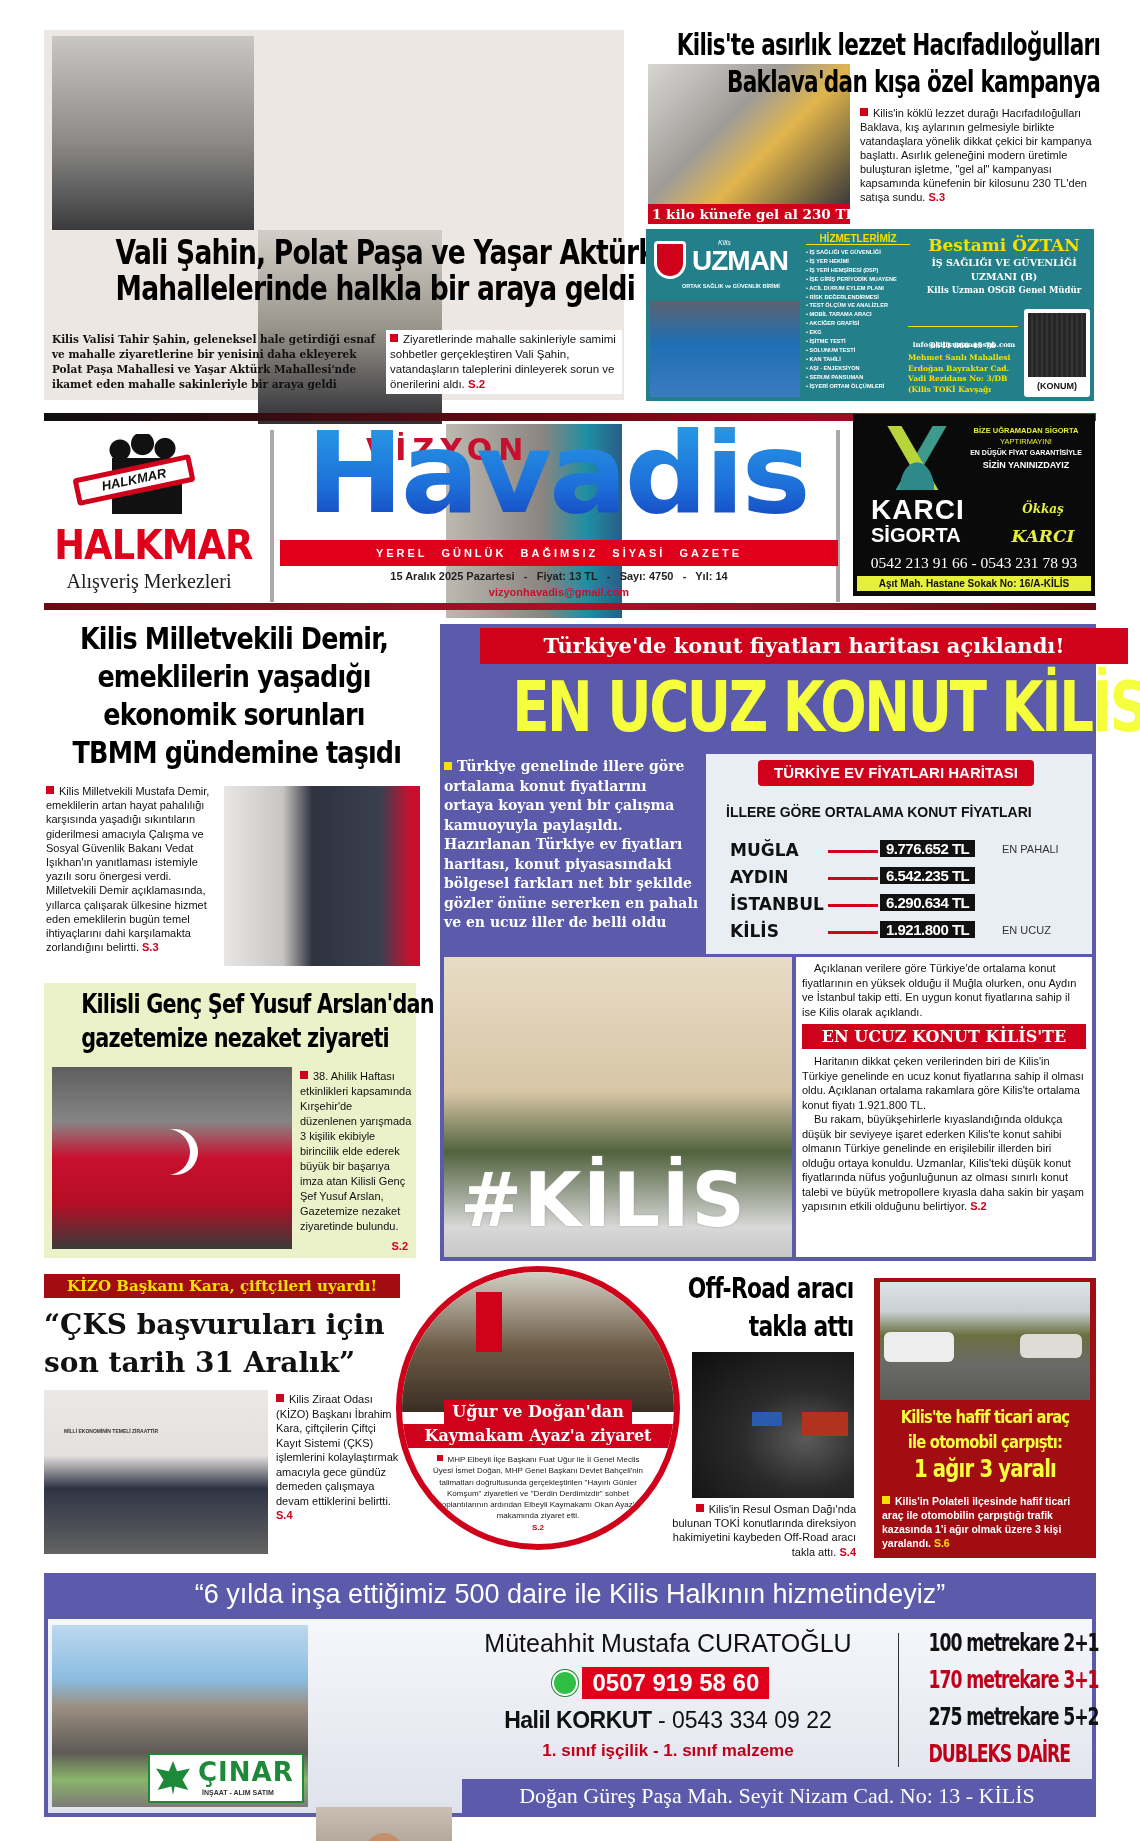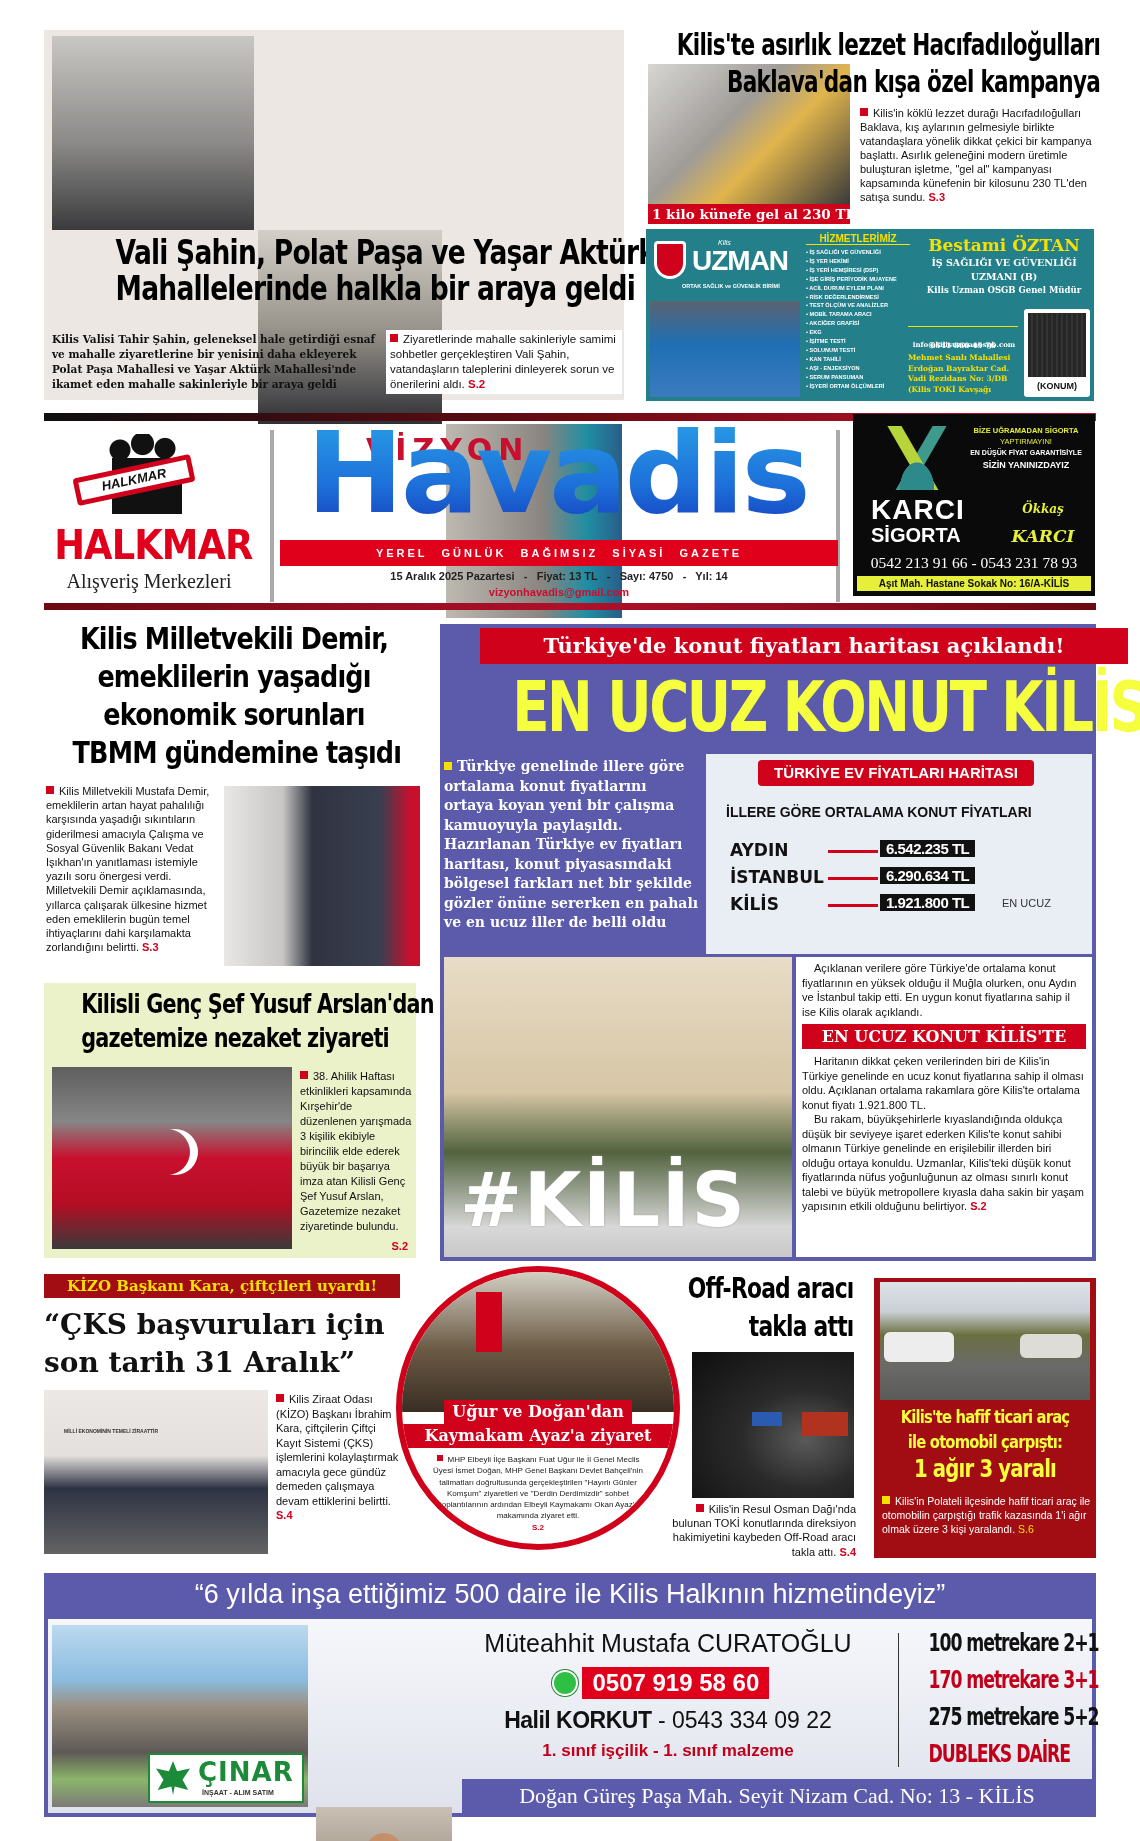--- a/index.html
+++ b/index.html
@@ -162,20 +162,26 @@
   <div class="abs" style="left:0;top:42px;width:656px;text-align:center;font-family:'DejaVu Sans',sans-serif;font-weight:bold;font-size:70px;color:#f5ff3d;letter-spacing:-3px;transform:scaleX(.78);transform-origin:center top;white-space:nowrap;">EN UCUZ KONUT KİLİS'TE</div>
   <div class="abs serifb" style="left:4px;top:133px;width:256px;color:#fff;font-size:14px;line-height:19.5px;">
     <span class="sq y"></span><span>Türkiye genelinde illere göre ortalama konut fiyatlarını ortaya koyan yeni bir çalışma kamuoyuyla paylaşıldı. Hazırlanan Türkiye ev fiyatları haritası, konut piyasasındaki bölgesel farkları net bir şekilde gözler önüne sererken en pahalı ve en ucuz iller de belli oldu</span>
   </div>
 
   <div class="abs" style="left:266px;top:130px;width:386px;height:200px;background:#e9edf4;">
     <div class="abs" style="left:52px;top:6px;width:276px;height:26px;background:#d0021b;color:#fff;font-weight:bold;font-size:15px;text-align:center;line-height:26px;border-radius:4px;white-space:nowrap;">TÜRKİYE EV FİYATLARI HARİTASI</div>
     <div class="abs" style="left:20px;top:50px;width:350px;font-weight:bold;font-size:14px;color:#111;white-space:nowrap;">İLLERE GÖRE ORTALAMA KONUT FİYATLARI</div>
     <div class="abs" id="konut-rows" style="left:24px;top:84px;width:360px;">
         <div style="position: relative; height: 27px; white-space: nowrap;">
+          <span style="position:absolute;left:0;top:2px;font-weight:bold;font-size:17px;color:#111;font-family:'DejaVu Sans',sans-serif;">MUĞLA</span>
+          <span style="position:absolute;left:98px;top:12px;width:50px;height:3px;background:#d0021b;"></span>
+          <span style="position:absolute;left:150px;top:2px;background:#111;color:#fff;font-weight:bold;font-size:15px;padding:0 6px;letter-spacing:-.5px;">9.776.652 TL</span>
+          <span style="position:absolute;left:272px;top:5px;font-size:11px;color:#333;">EN PAHALI</span>
+        </div>
+        <div style="position: relative; height: 27px; white-space: nowrap;">
           <span style="position:absolute;left:0;top:2px;font-weight:bold;font-size:17px;color:#111;font-family:'DejaVu Sans',sans-serif;">AYDIN</span>
           <span style="position:absolute;left:98px;top:12px;width:50px;height:3px;background:#d0021b;"></span>
           <span style="position:absolute;left:150px;top:2px;background:#111;color:#fff;font-weight:bold;font-size:15px;padding:0 6px;letter-spacing:-.5px;">6.542.235 TL</span>
           <span style="position:absolute;left:272px;top:5px;font-size:11px;color:#333;"></span>
         </div>
         <div style="position: relative; height: 27px; white-space: nowrap;">
           <span style="position:absolute;left:0;top:2px;font-weight:bold;font-size:17px;color:#111;font-family:'DejaVu Sans',sans-serif;">İSTANBUL</span>
           <span style="position:absolute;left:98px;top:12px;width:50px;height:3px;background:#d0021b;"></span>
           <span style="position:absolute;left:150px;top:2px;background:#111;color:#fff;font-weight:bold;font-size:15px;padding:0 6px;letter-spacing:-.5px;">6.290.634 TL</span>
           <span style="position:absolute;left:272px;top:5px;font-size:11px;color:#333;"></span>
@@ -243,21 +249,21 @@
 <div class="abs" style="left:874px;top:1278px;width:222px;height:280px;background:#a10d12;">
   <div class="abs photo" style="left:6px;top:4px;width:210px;height:118px;background:linear-gradient(180deg,#dde3e8 0%,#c9cfd4 25%,#6b7040 45%,#6a6a68 70%,#5a5a58 100%);">
     <div class="abs" style="left:4px;top:50px;width:70px;height:30px;background:#ededed;border-radius:6px;"></div>
     <div class="abs" style="left:140px;top:52px;width:62px;height:24px;background:#dedcd6;border-radius:6px;"></div>
   </div>
   <div class="abs" id="kaza-headline" style="left:0;top:126px;width:222px;text-align:center;font-family:'DejaVu Sans',sans-serif;font-weight:bold;color:#f5ff3d;letter-spacing:-1px;white-space:nowrap;">
       <div style="font-size: 18px; line-height: 25px; transform: scaleX(0.82);">Kilis'te hafif ticari araç</div>
       <div style="font-size: 18px; line-height: 25px; transform: scaleX(0.82);">ile otomobil çarpıştı:</div>
       <div style="font-size: 24px; line-height: 30px; transform: scaleX(0.82);">1 ağır 3 yaralı</div>
     </div>
-  <div class="abs" style="left:8px;top:216px;width:210px;color:#fff;font-weight:normal;font-size:10.5px;line-height:14px;">
+  <div class="abs" style="left:8px;top:216px;width:210px;color:#fff;font-weight:bold;font-size:10.5px;line-height:14px;">
     <span class="sq y"></span><span>Kilis'in Polateli ilçesinde hafif ticari araç ile otomobilin çarpıştığı trafik kazasında 1'i ağır olmak üzere 3 kişi yaralandı.</span> <span style="color:#f5e000;">S.6</span>
   </div>
 </div>
 
 <div class="abs" style="left:44px;top:1573px;width:1052px;height:244px;background:#5b5aab;">
   <div class="abs" style="left:0;top:6px;width:1052px;text-align:center;color:#fff;font-size:27px;white-space:nowrap;">“6 yılda inşa ettiğimiz 500 daire ile Kilis Halkının hizmetindeyiz”</div>
   <div class="abs" style="left:4px;top:46px;width:1044px;height:194px;background:linear-gradient(180deg,#f6f7fb,#dfe2ec);"></div>
   <div class="abs photo" style="left:8px;top:52px;width:256px;height:182px;background:linear-gradient(180deg,#bcd9ef 0%,#8bbce0 30%,#9a8f80 45%,#5e5a56 70%,#8ab56a 85%,#7d7a78 100%);">
     <div class="abs" style="left:96px;top:128px;width:156px;height:50px;background:#fff;border:2px solid #1d8a3a;">
       <div class="abs" style="left:6px;top:6px;width:34px;height:34px;background:#1d8a3a;clip-path:polygon(50% 0,62% 30%,100% 22%,78% 55%,95% 85%,55% 75%,50% 100%,45% 75%,5% 85%,22% 55%,0 22%,38% 30%);"></div>

